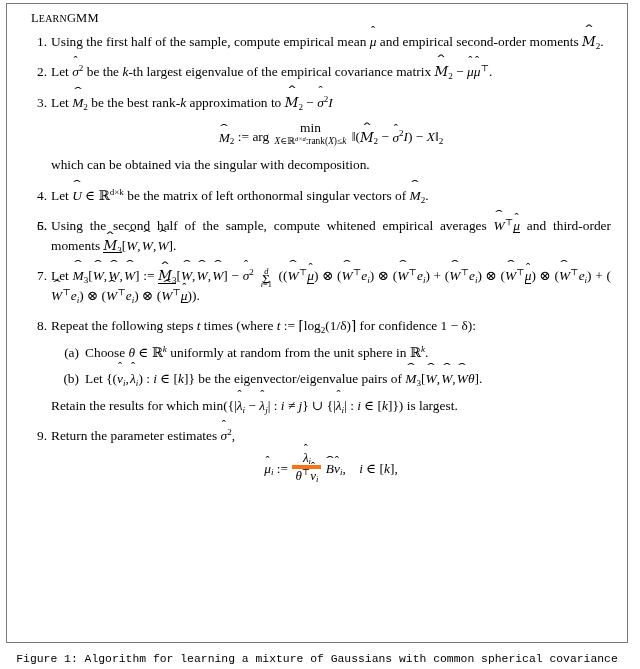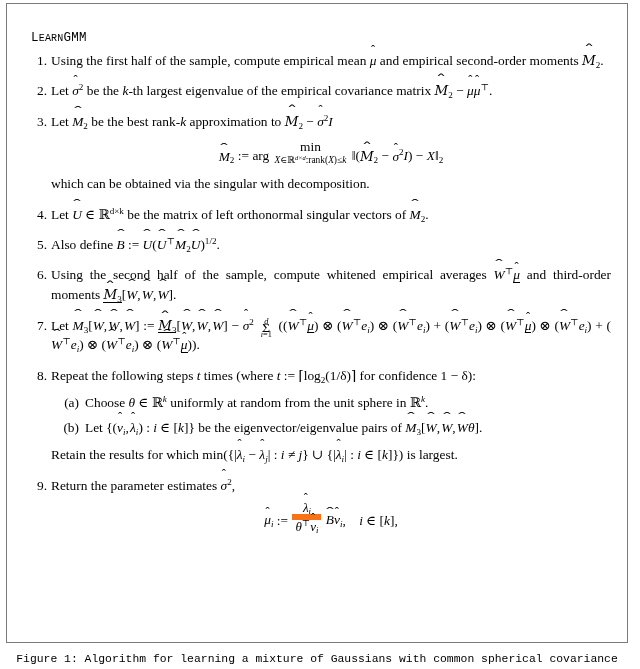--- a/index.html
+++ b/index.html
@@ -26,23 +26,23 @@
     border: 1px solid #7a7a7a;
     box-sizing: border-box;
     background: #fff;
     padding: 7px 10px 0 10px;
     overflow: hidden;
   }
 
   .algo-title {
     font-size: 12.5px;
     letter-spacing: 0.2px;
-    margin: 20px 0 6px 14px;
+    margin: 0 0 6px 14px;
     font-variant: small-caps;
-    font-family: Liberation Mono, monospace;
+    font-family: Liberation Serif, serif;
   }
 
   
   ol.steps {
     list-style: none;
     margin: 0;
     padding: 0 6px 0 0;
   }
   ol.steps > li {
     position: relative;
@@ -149,21 +149,21 @@
   
   .frac {
     display: inline-block;
     vertical-align: -0.52em;
     text-align: center;
     font-size: 0.97em;
     line-height: 1.05;
     margin: 0 1px;
   }
   .frac > .nu { display: block; padding: 0 3px; }
-  .frac > .de { display: block; padding: 0 3px; border-top: 6px solid #f97316; }
+  .frac > .de { display: block; padding: 0 3px; border-top: 4px solid #f97316; }
 
   
   .oplim {
     display: inline-block;
     text-align: center;
     vertical-align: -0.15em;
     line-height: 1.05;
     margin: 0 2px;
   }
   .oplim > .op { display: block; font-style: normal; }
@@ -266,24 +266,20 @@
       <span class="num">4.</span>
       <div class="para">
         Let <span class="what">U</span> ∈ <span class="bbR">ℝ</span><sup class="sp" style="">d×k</sup>
         be the matrix of left orthonormal singular vectors of
         <span class="what">M</span><sub class="sb">2</sub>.
       </div>
     </li>
 
     <li>
       <span class="num">5.</span>
-      <div class="para">
-        Also define <span class="what">B</span> :=
-        <span class="what">U</span>(<span class="what">U</span><sup class="sp">⊤</sup><span class="what">M</span><sub class="sb">2</sub><span class="what">U</span>)<sup class="sp">1/2</sup>.
-      </div>
     </li>
 
     <li>
       <span class="num">6.</span>
       <div class="para">
         Using the second half of the sample, compute whitened empirical averages
         <span class="what">W</span><sup class="sp">⊤</sup><span class="hat uline">μ</span> and
         third-order moments <span class="uline"><span class="what mcal">M</span><sub class="sb">3</sub></span>[<span class="what">W</span>, <span class="what">W</span>, <span class="what">W</span>].
       </div>
     </li>

